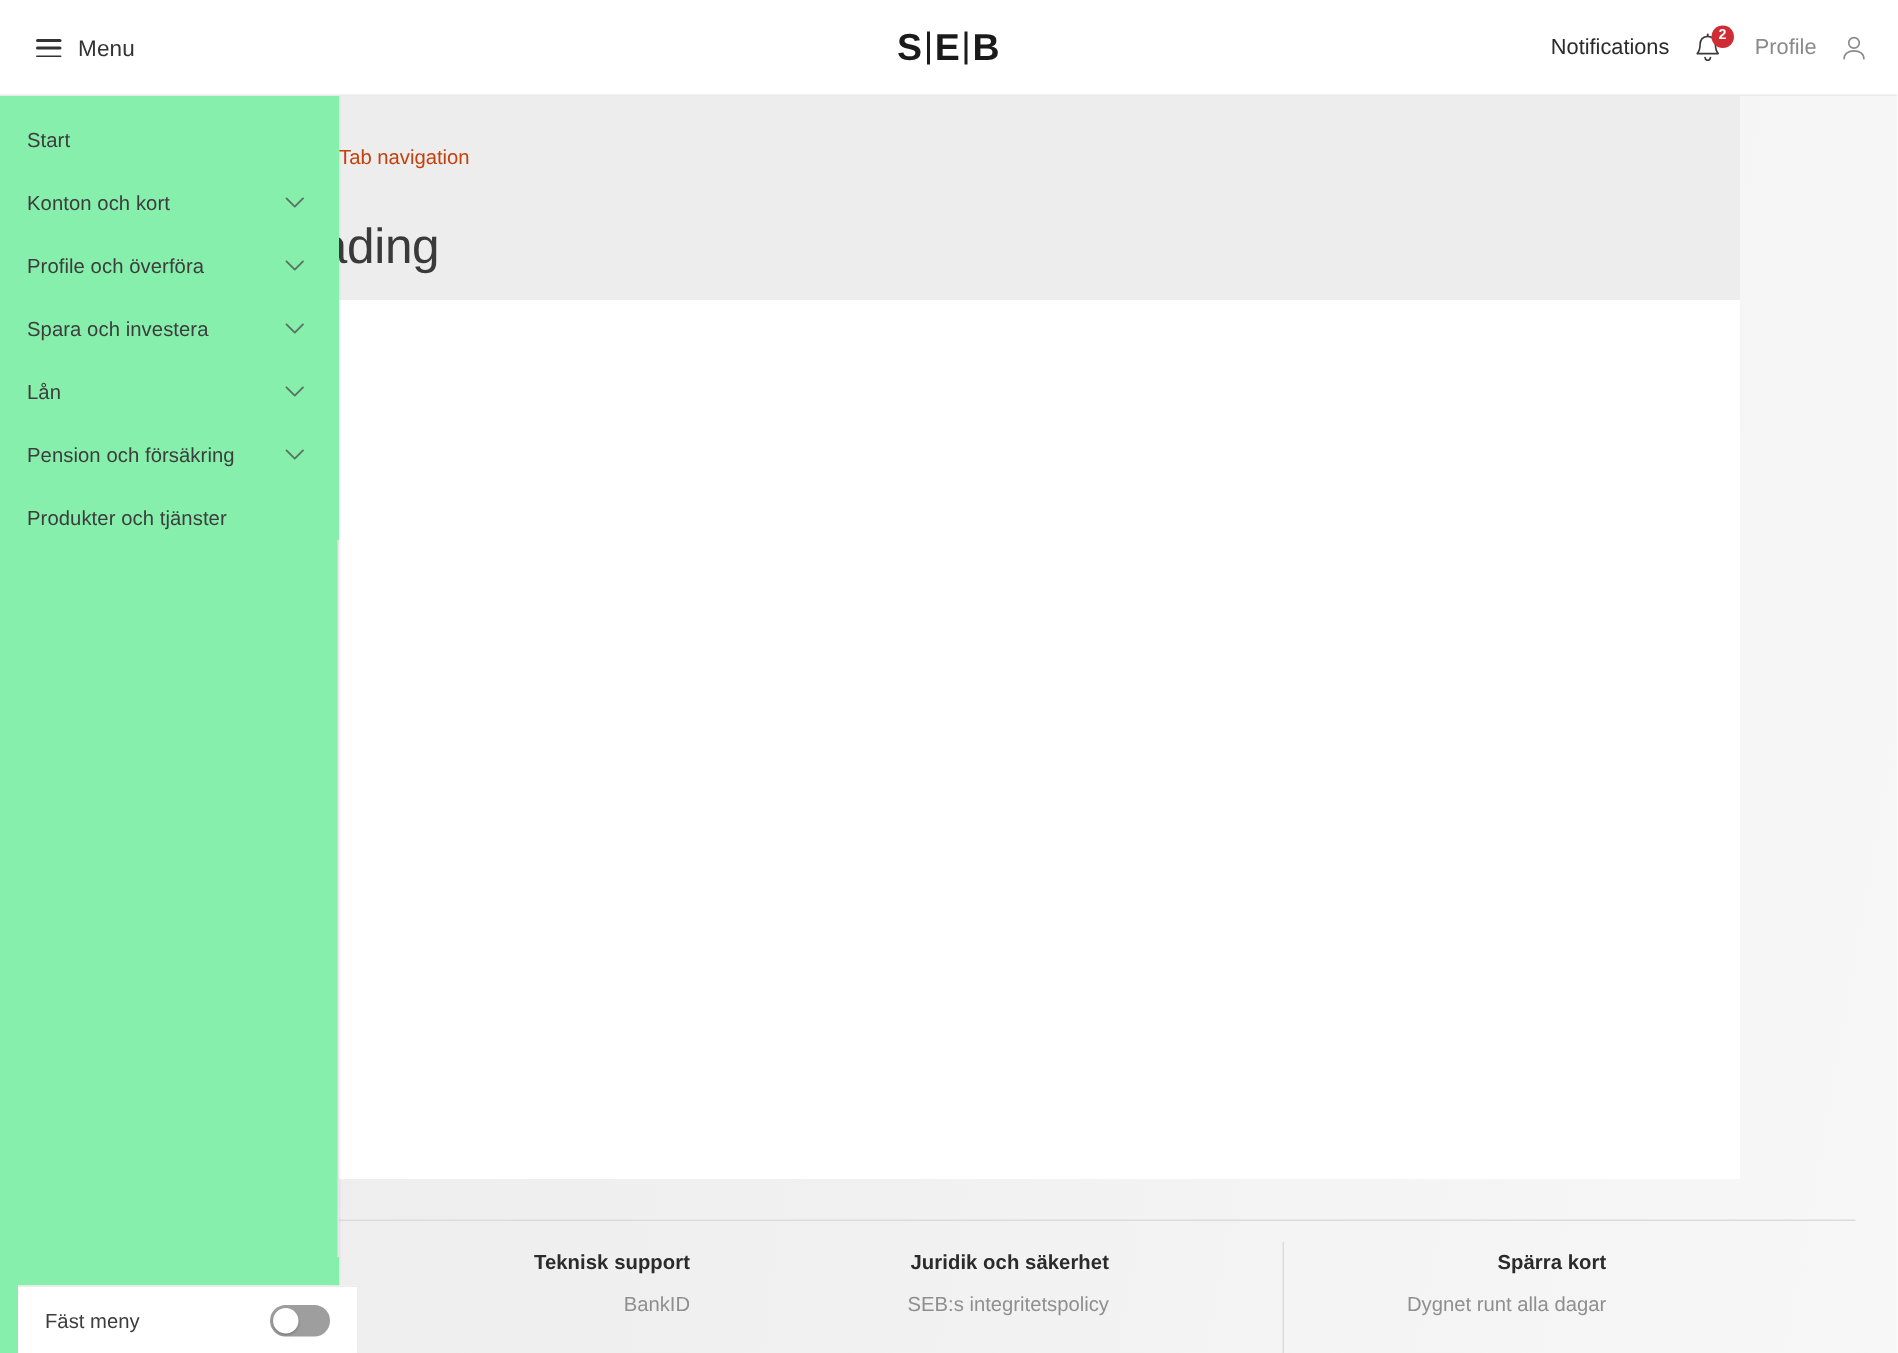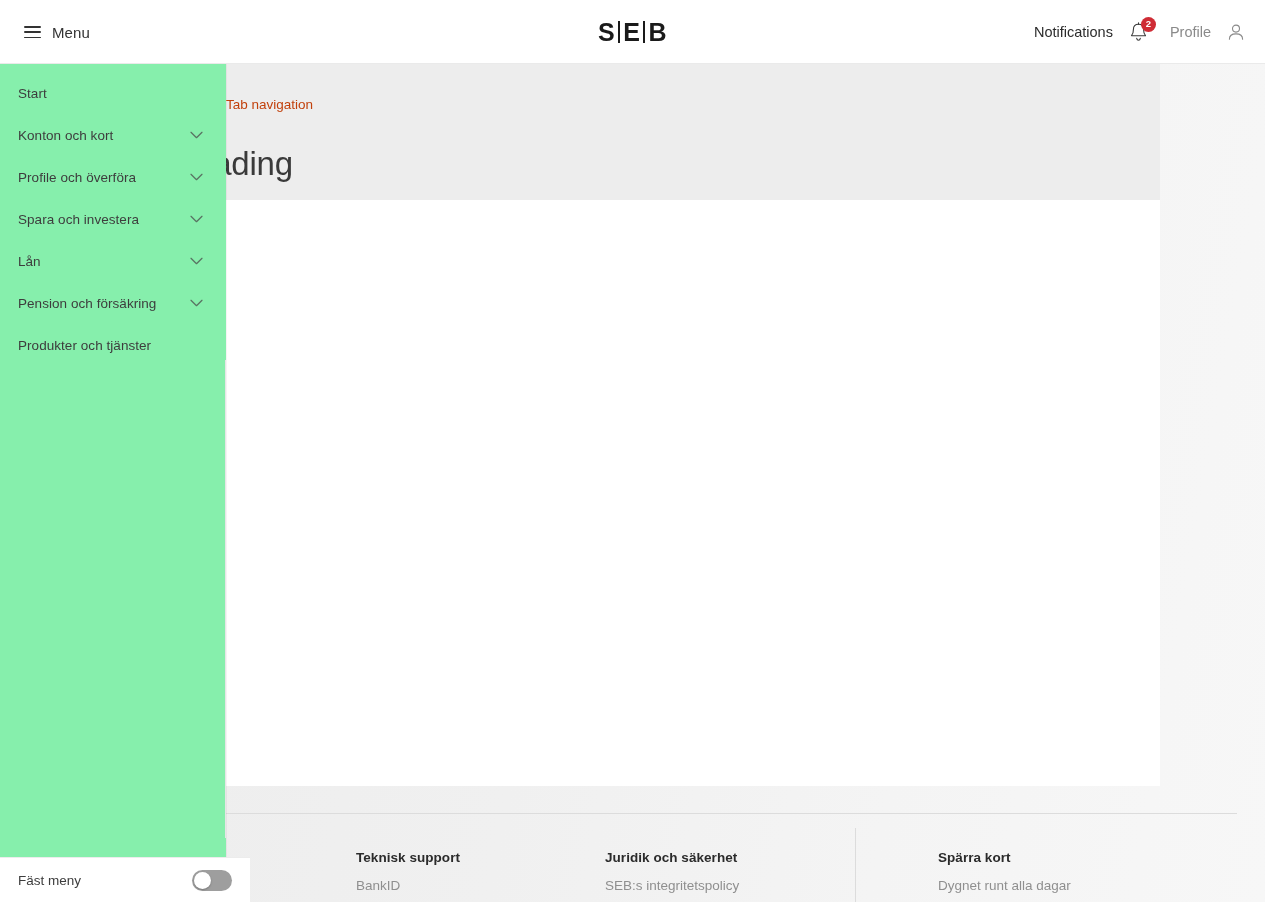--- a/index.html
+++ b/index.html
@@ -212,21 +212,22 @@
     position: absolute;
     top: 814px;
     left: 226px;
     width: 1039px;
     height: 88px;
     z-index: 3;
   }
 
   .footer-col {
     position: absolute;
-    top: 36px;
+    top: 20px;
+    text-align: right;
   }
   .footer-col.c1 { left: 130px; }
   .footer-col.c2 { left: 379px; }
   .footer-col.c3 { left: 712px; }
 
   .footer-sep {
     position: absolute;
     top: 828px;
     left: 855px;
     width: 1px;
@@ -302,22 +303,22 @@
     width: 13px;
     height: 8px;
     flex: none;
     margin-right: 7px;
     opacity: 0.75;
   }
 
   
   .pin-row {
     position: absolute;
-    bottom: 0; left: 0;
-    width: 250px;
+    bottom: 0; left: 12px;
+    width: 226px;
     height: 45px;
     display: flex;
     align-items: center;
     justify-content: space-between;
     padding: 0 18px;
     border-top: 1px solid #ececec;
     background: #ffffff;
   }
   .pin-label {
     font-size: 13.5px;

